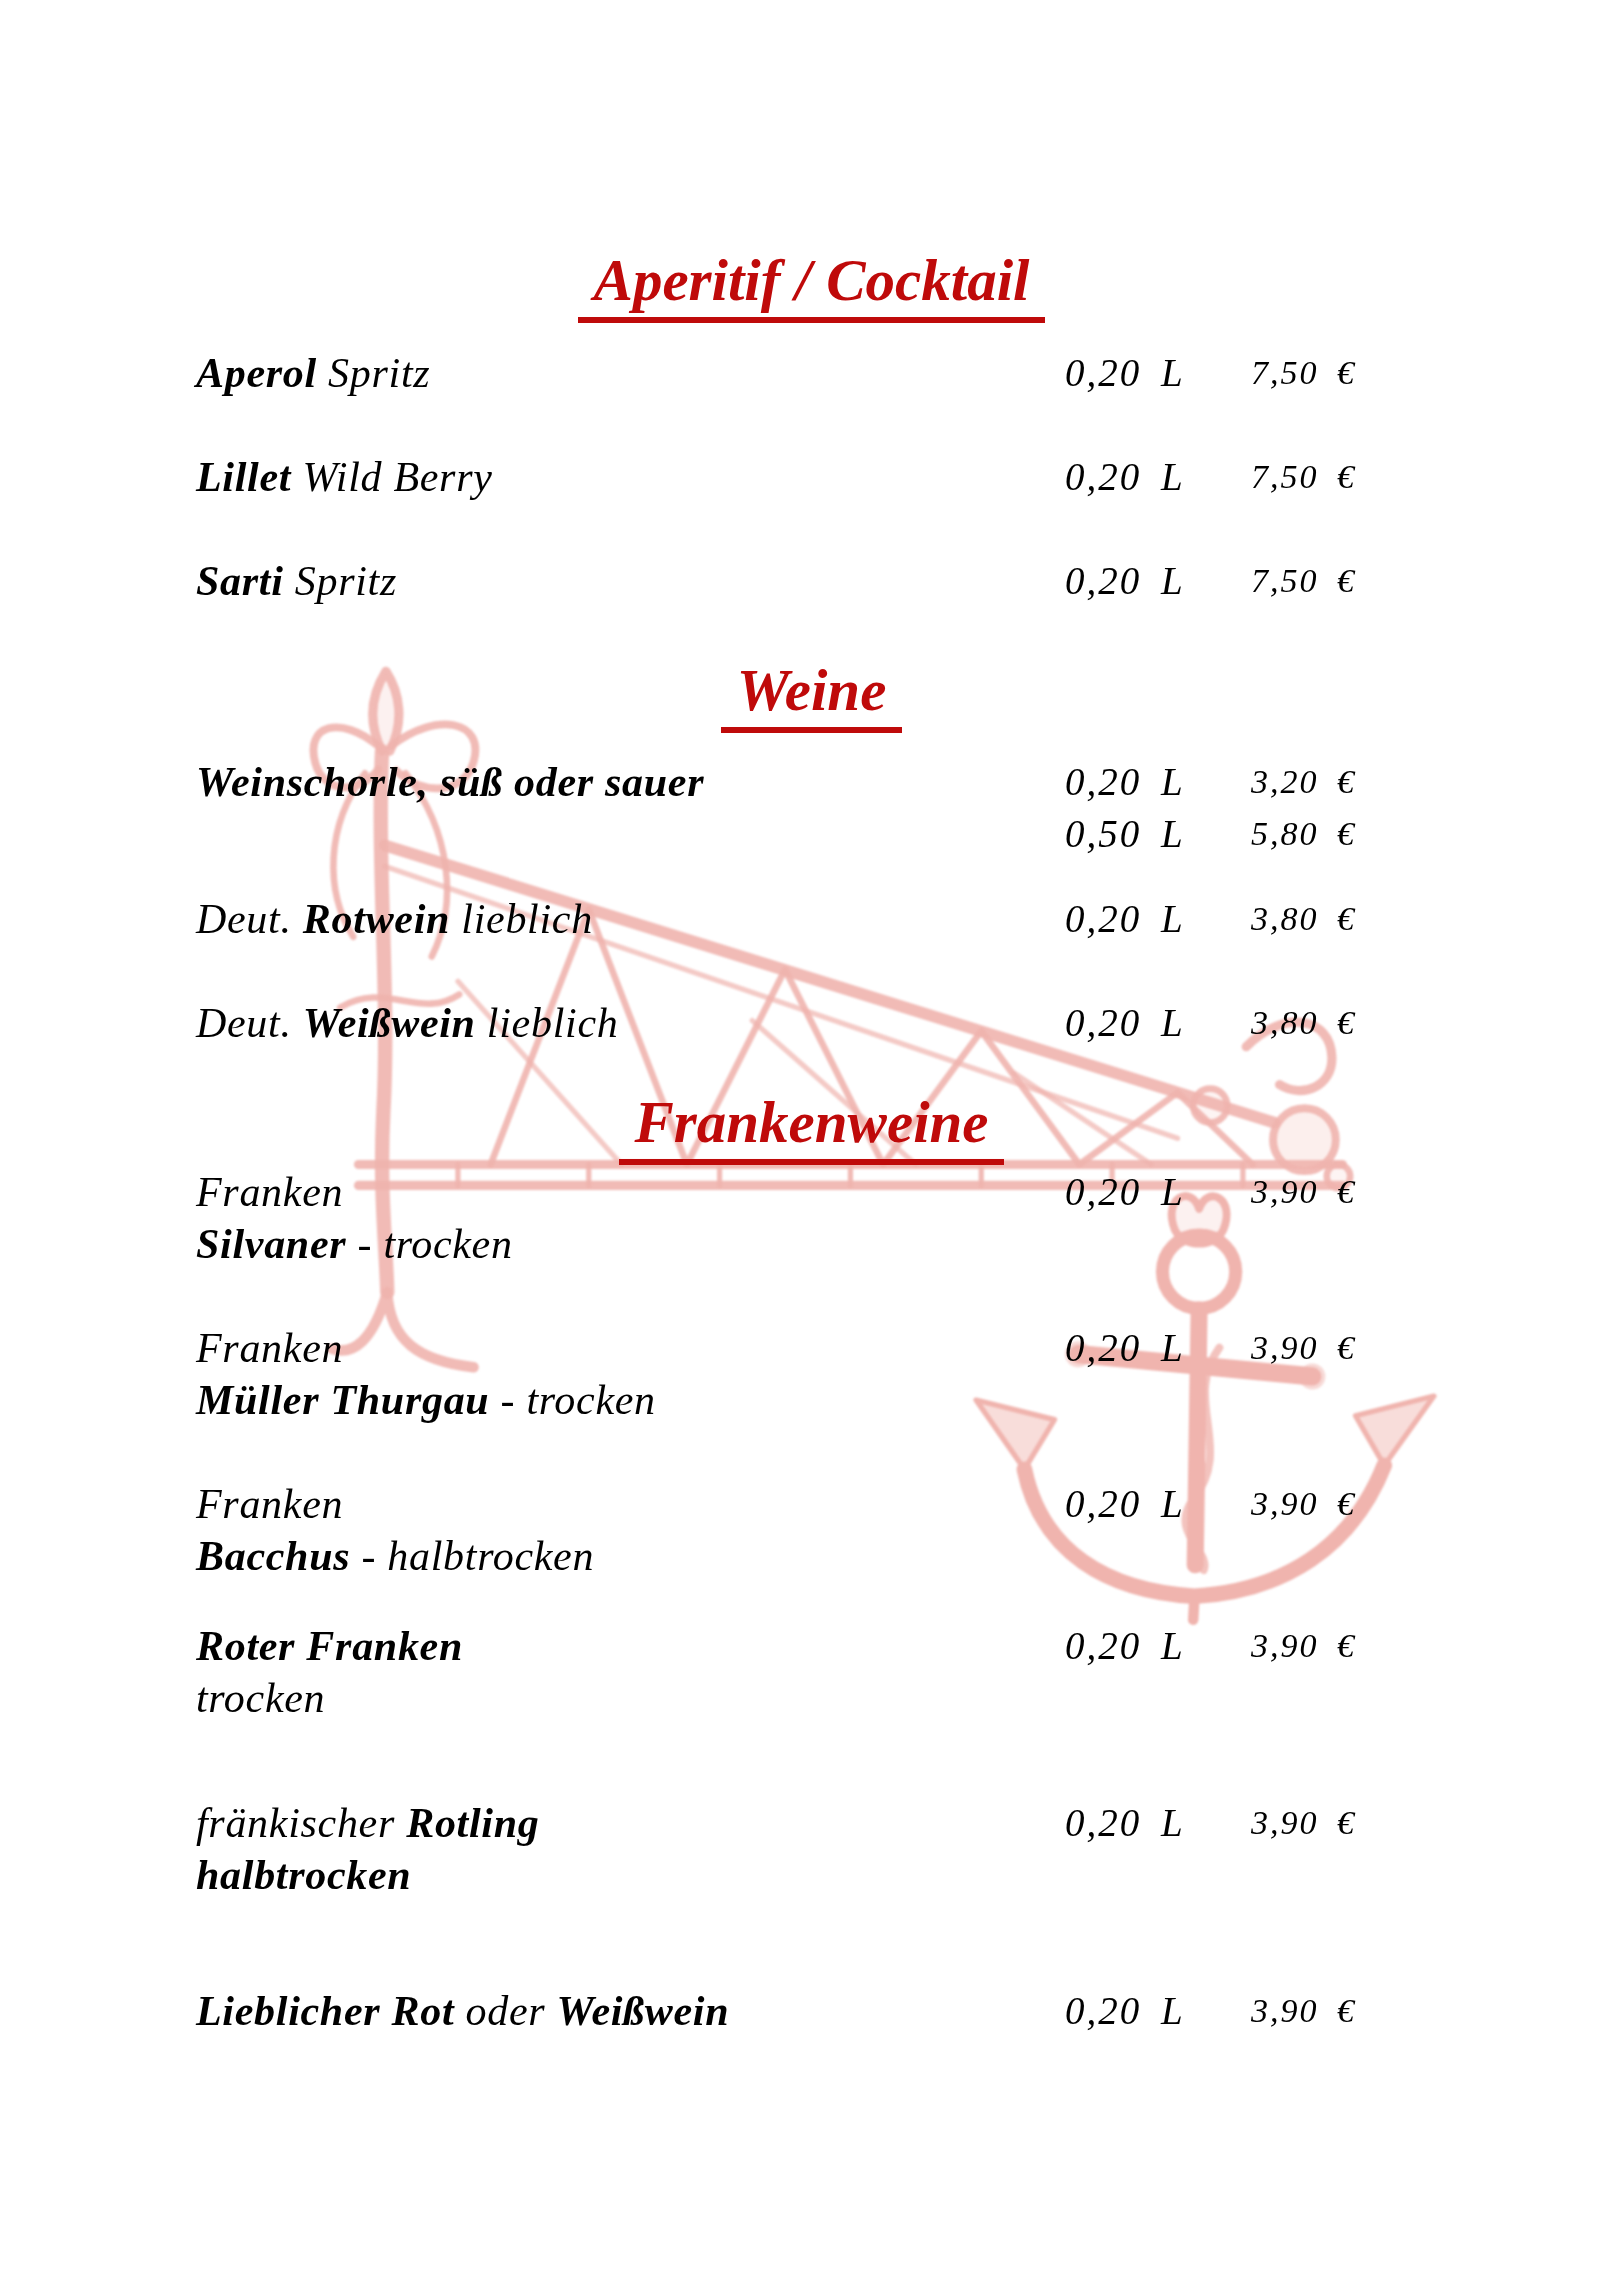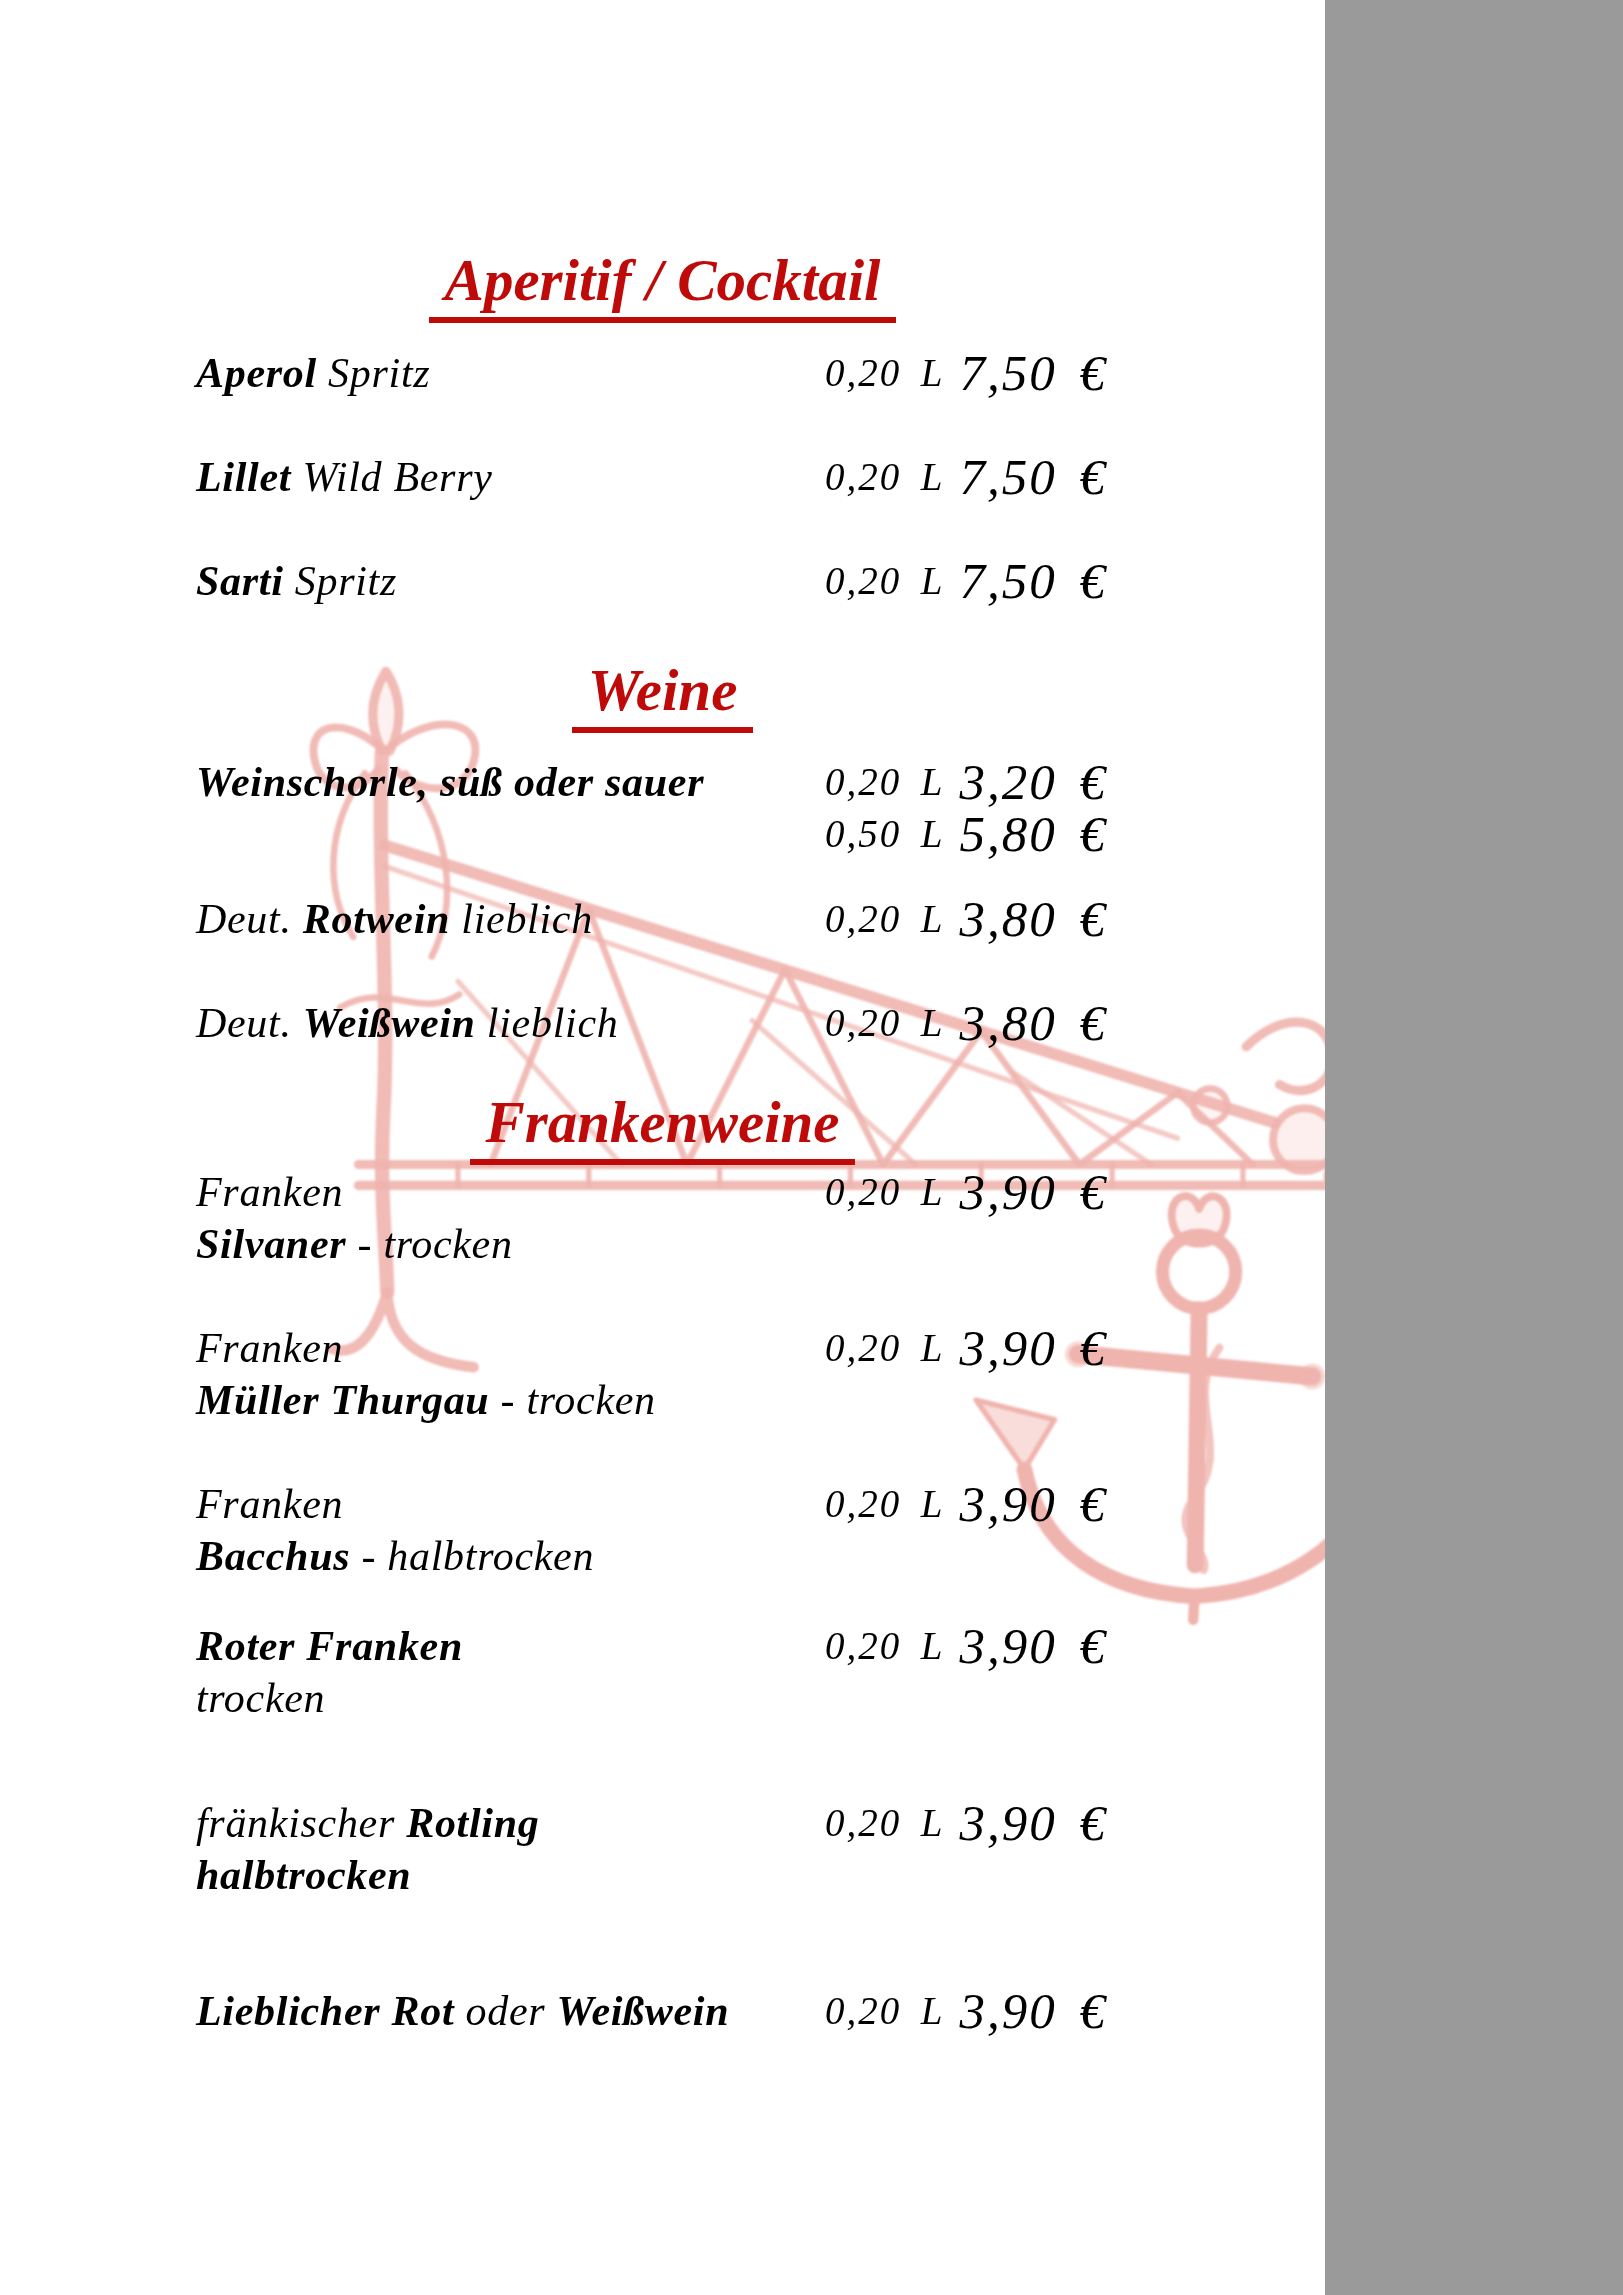--- a/index.html
+++ b/index.html
@@ -1,18 +1,18 @@
 <!DOCTYPE html>
 <html style="--accent: #bf0a0a; --wm: #f0b4ae; --paper: #ffffff; --ink: #000000;font-size:10.5px"><head>
 <meta charset="utf-8">
 <style>
   html,body{margin:0;padding:0;background:#9a9a9a;}
   .page{
     position:relative;
-    width:1325px;height:2295px;
+    width:1623px;height:2295px;
     background:var(--paper,#ffffff);
     overflow:hidden;
     font-family:"Liberation Serif","DejaVu Serif",serif;
     font-style:italic;
     color:var(--ink,#000000);
   }
   .watermark{
     position:absolute;left:0;top:0;width:1623px;height:2295px;
     color:var(--wm,#f0b4ae);
     filter:blur(0.9px);
@@ -36,21 +36,21 @@
   .items{margin:0 218px 0 196px;}
   .item{margin-top:52px;}
   .item-row{
     display:flex;
     align-items:flex-start;
     line-height:52px;
     font-size:42px;
   }
   .item-name{width:869px;letter-spacing:0.7px;}
   .item-vol{width:186px;font-size:39px;letter-spacing:2px;word-spacing:7.9px;white-space:nowrap;}
-  .item-price{flex:1;font-size:51px;letter-spacing:2px;word-spacing:7.9px;white-space:nowrap;}
+  .item-price{flex:1;font-size:34px;letter-spacing:2px;word-spacing:7.9px;white-space:nowrap;}
   .part.b{font-weight:bold;}
 
   .sec-aperitif .section-title{margin-top:247px;}
   .sec-weine .section-title{margin-top:50px;}
   .sec-frankenweine .section-title{margin-top:40px;}
   .sec-aperitif .items .item:first-child{margin-top:23.6px;}
   .sec-weine .items .item:first-child{margin-top:23.6px;}
   .sec-weine .items .item:nth-child(2){margin-top:33px;}
   .sec-frankenweine .items .item:first-child{margin-top:1.3px;}
   .sec-frankenweine .items .item:nth-child(4){margin-top:38px;}

